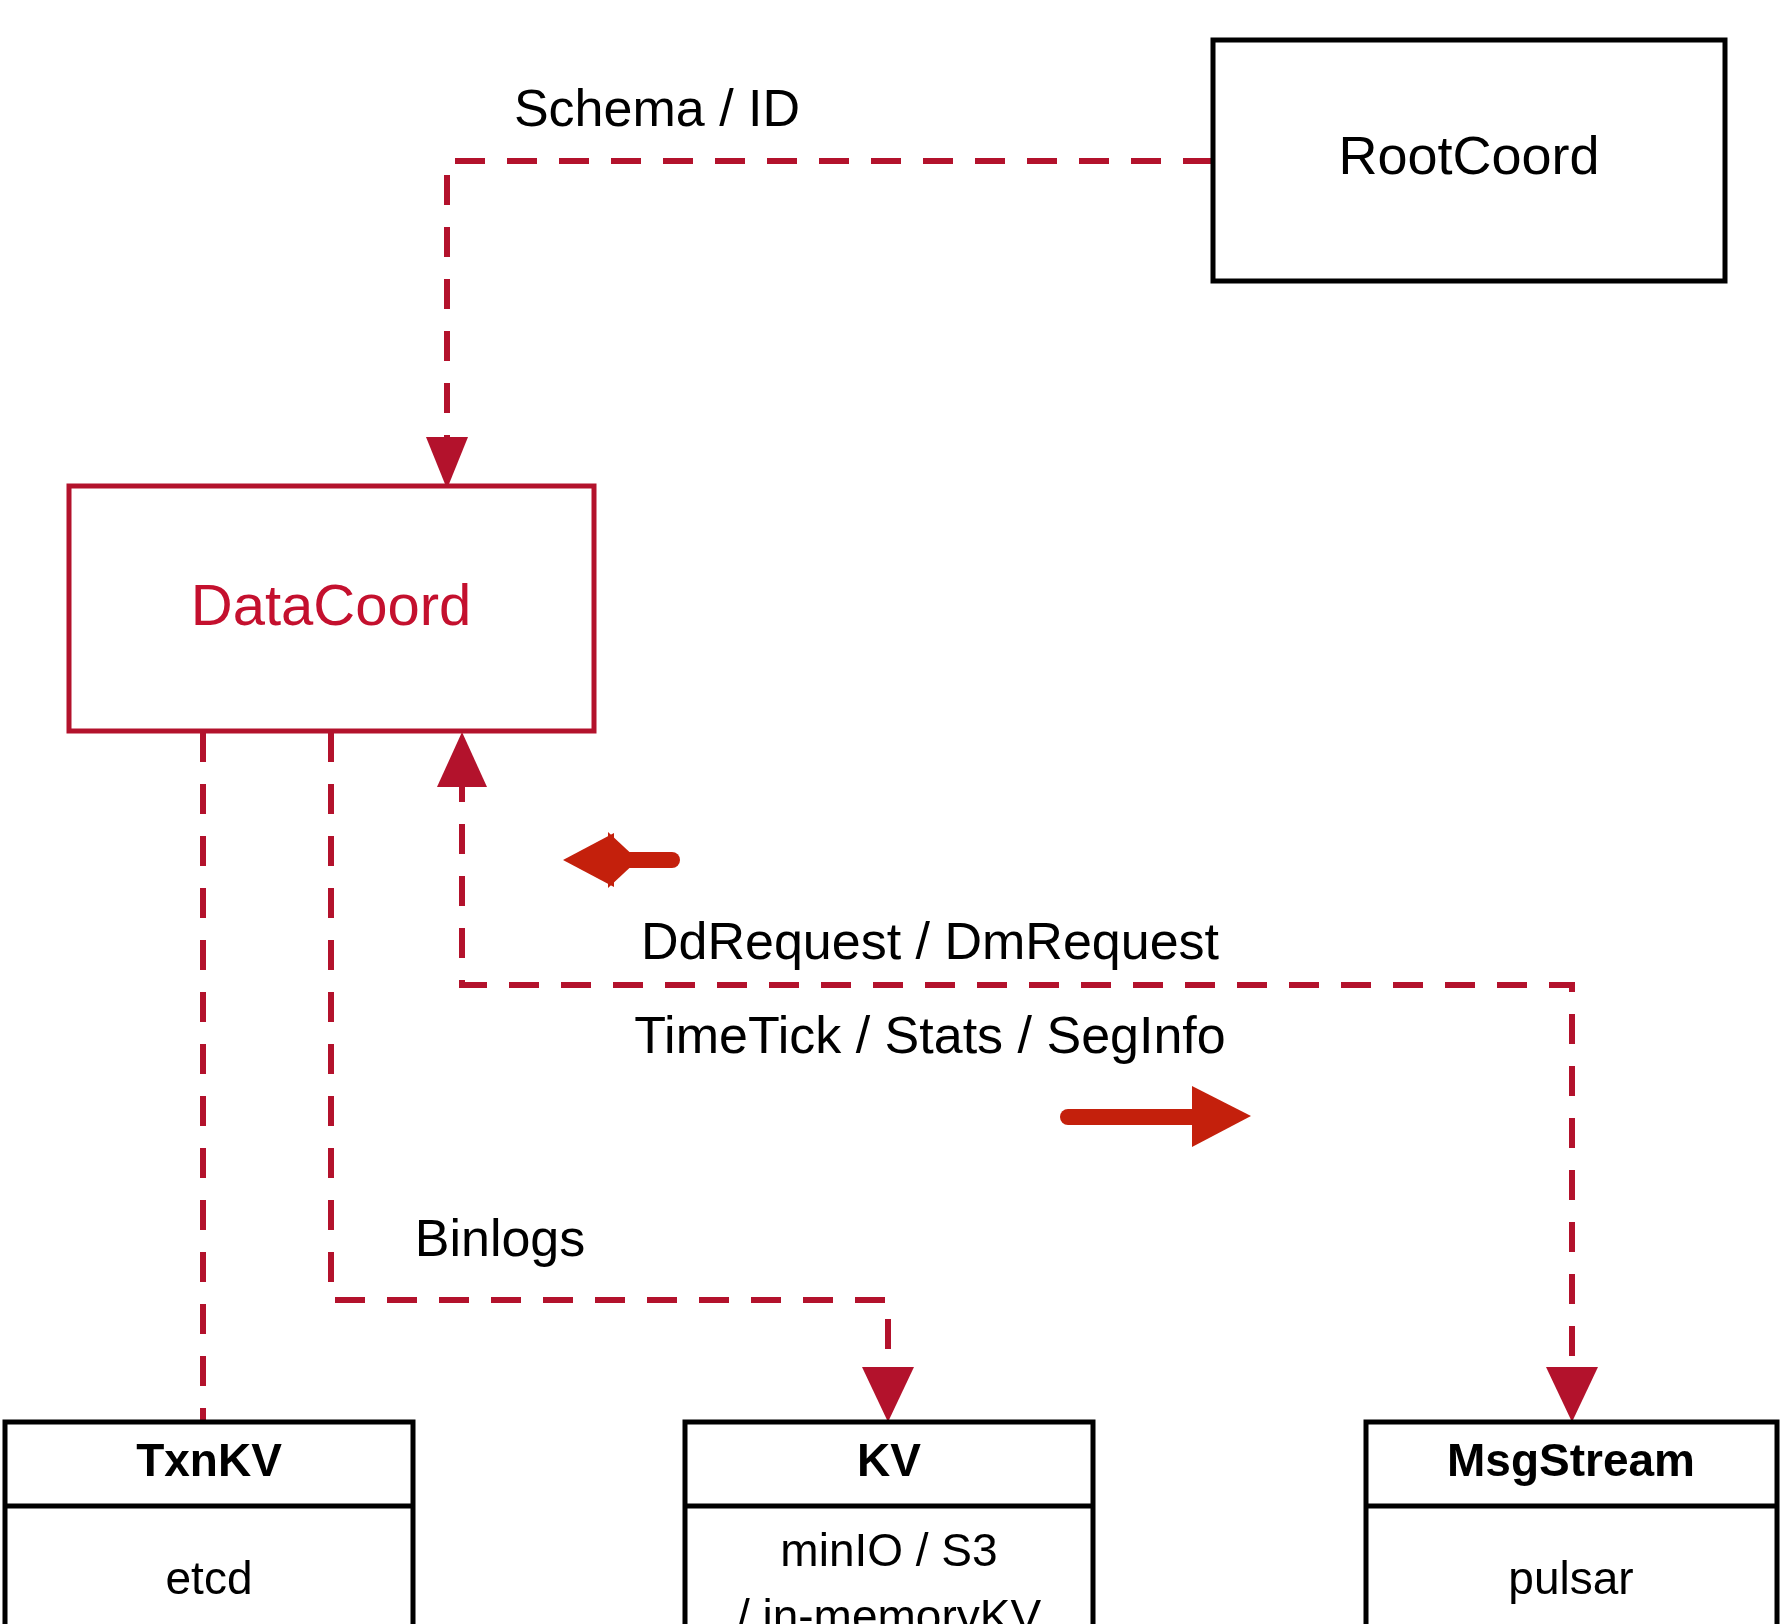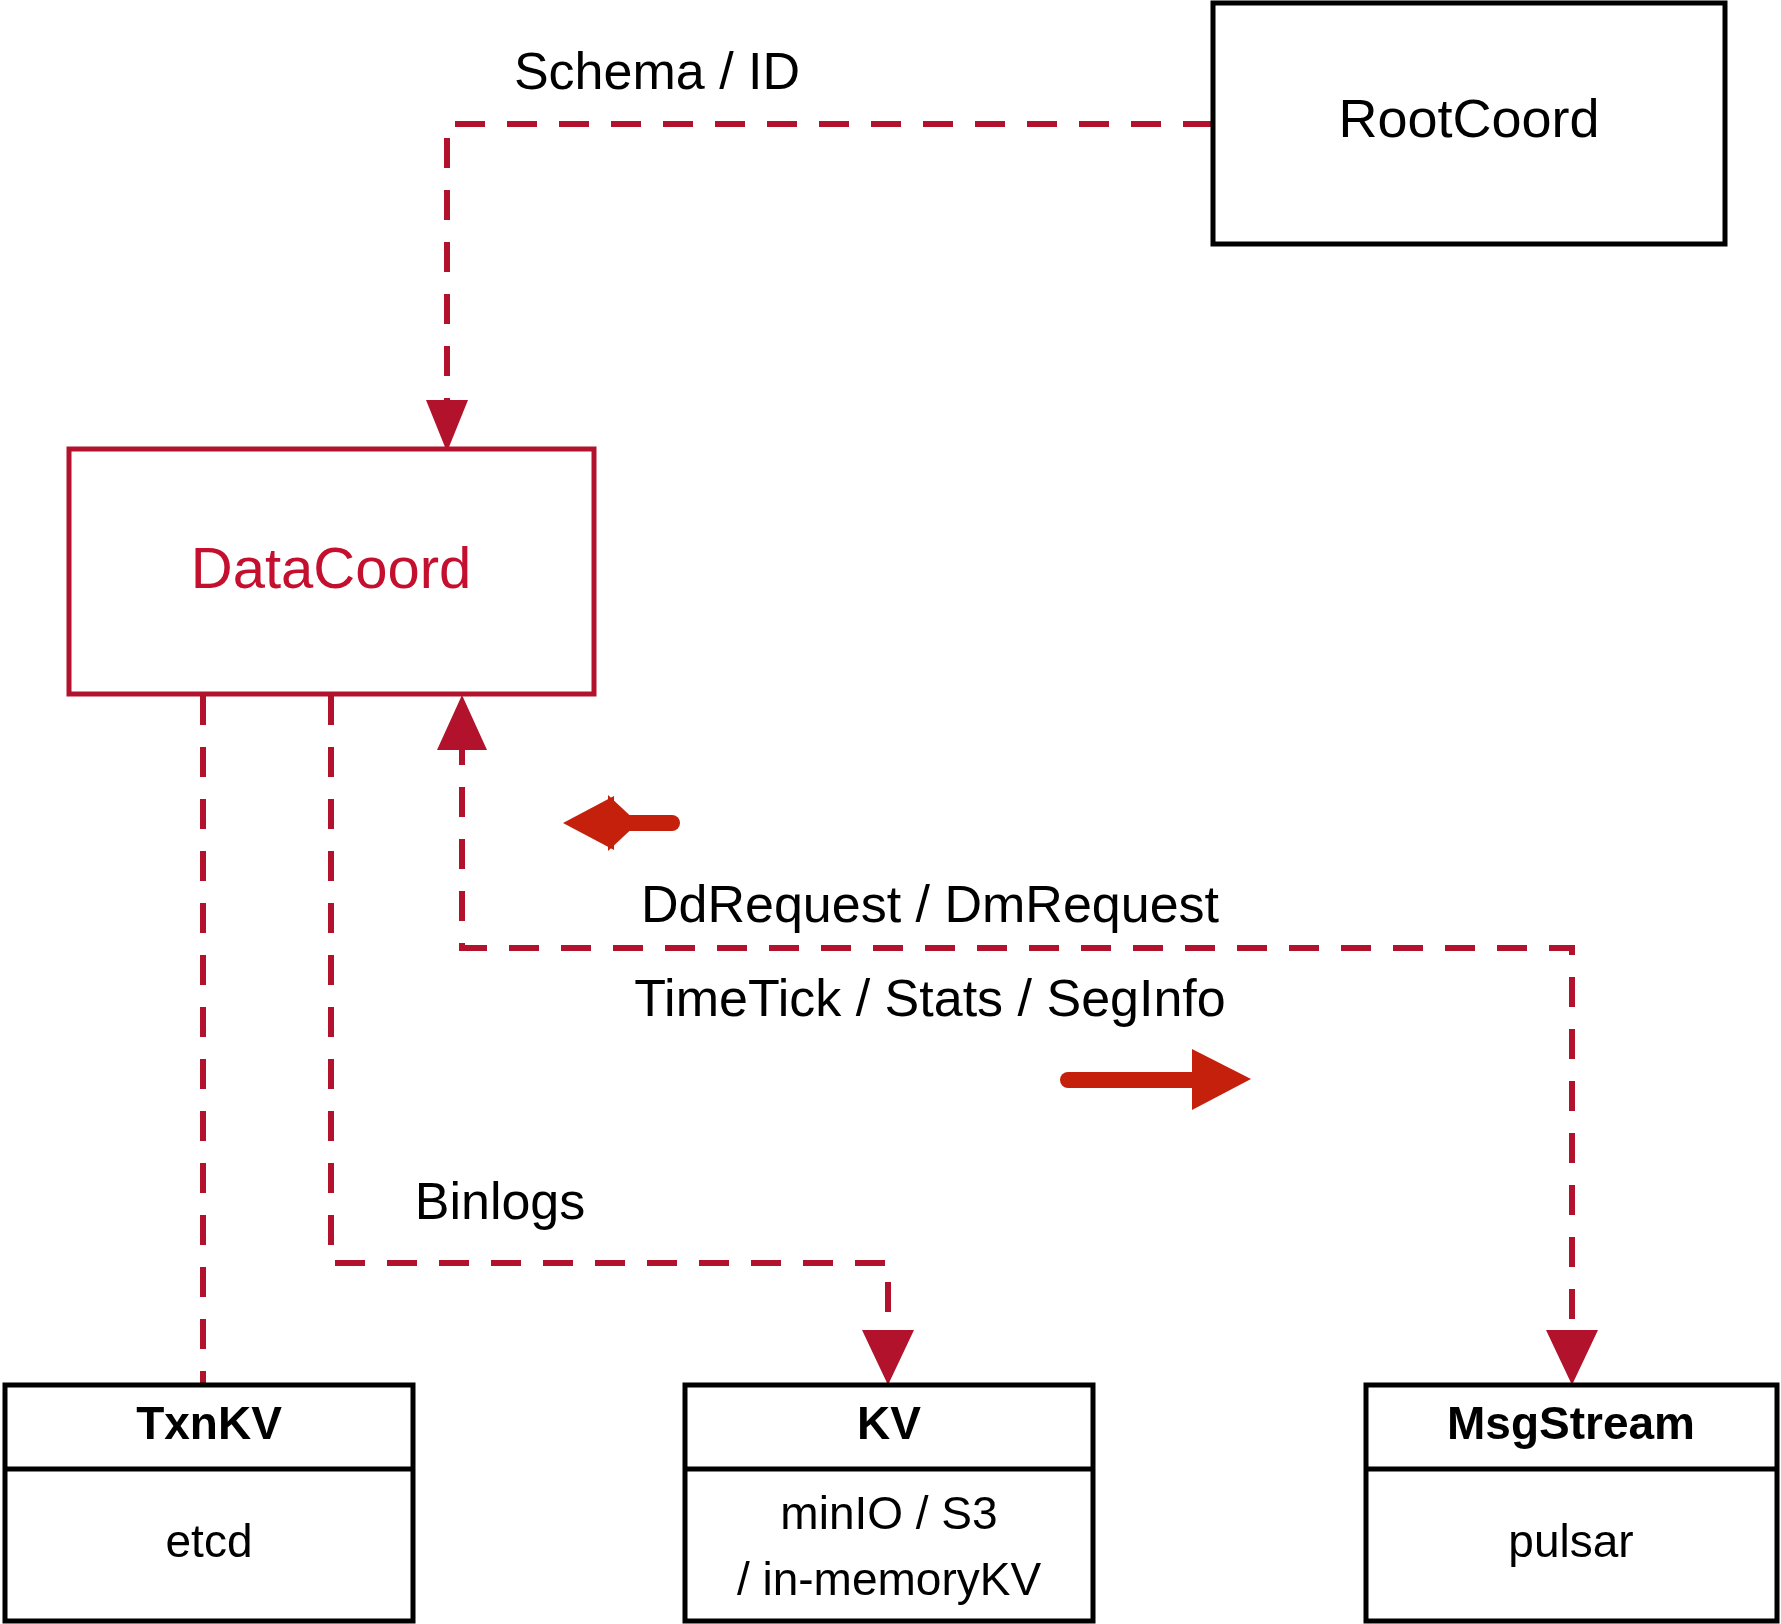--- a/index.html
+++ b/index.html
@@ -10,20 +10,21 @@
   body {
     width: 1781px;
     height: 1624px;
     font-family: "Liberation Sans", sans-serif;
     overflow: hidden;
   }
   #diagram-root {
     position: relative;
     width: 1781px;
     height: 1380px;
+    margin-top: 37px;
   }
   svg.canvas {
     position: absolute;
     top: 0;
     left: 0;
     width: 1781px;
     height: 1624px;
     display: block;
   }
   .node-box {

